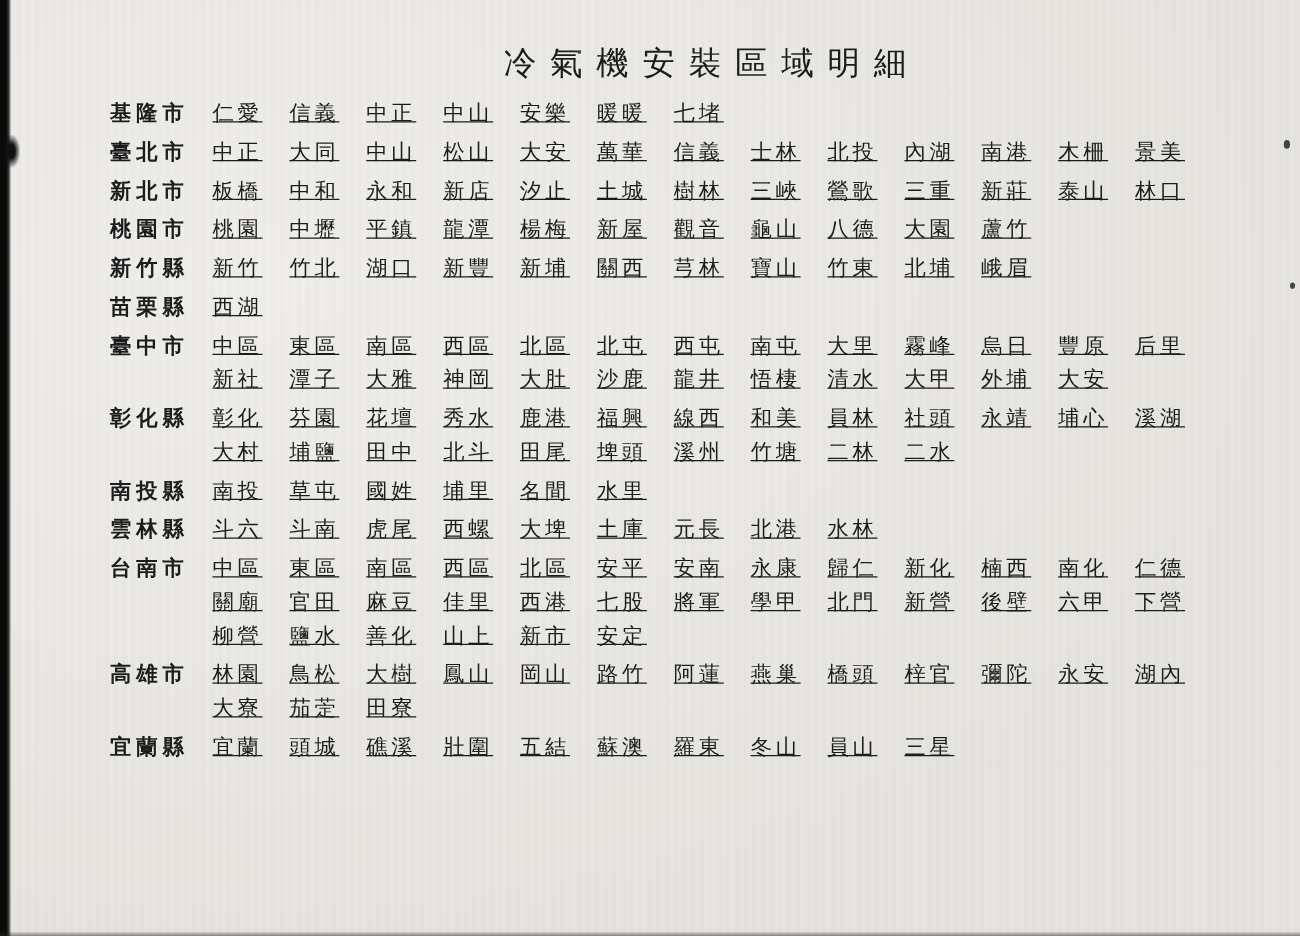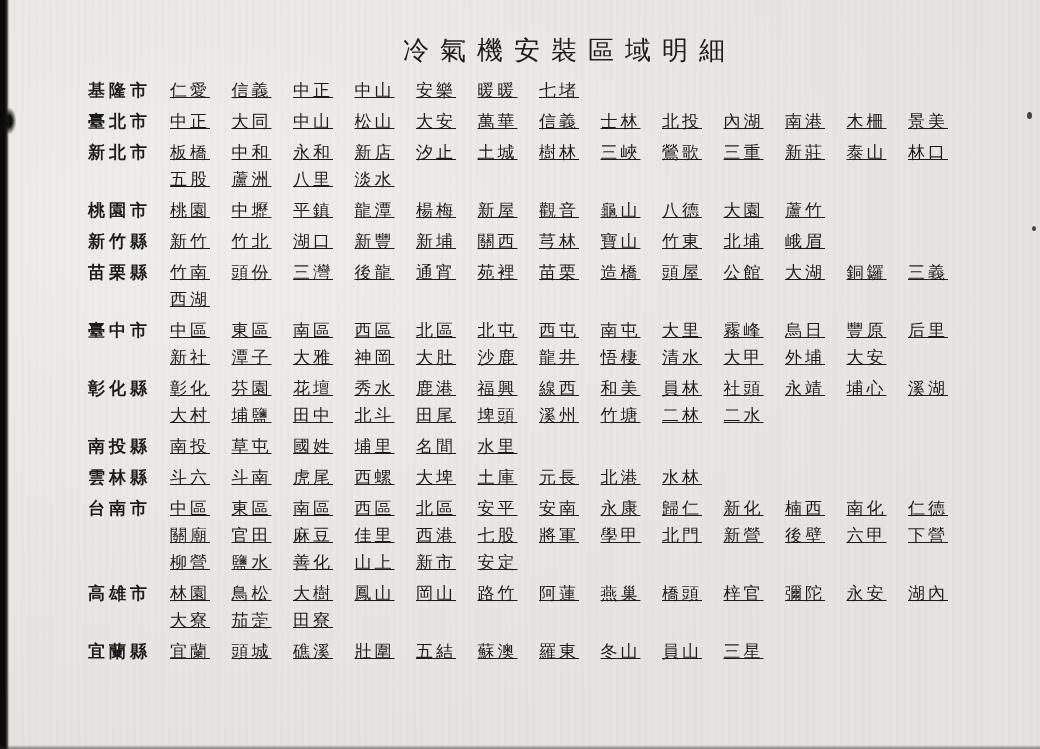--- a/index.html
+++ b/index.html
@@ -113,26 +113,20 @@
           <span class="cell">汐止</span>
           <span class="cell">土城</span>
           <span class="cell">樹林</span>
           <span class="cell">三峽</span>
           <span class="cell">鶯歌</span>
           <span class="cell">三重</span>
           <span class="cell">新莊</span>
           <span class="cell">泰山</span>
           <span class="cell">林口</span>
         </div>
-        <div class="line">
-          <span class="cell">五股</span>
-          <span class="cell">蘆洲</span>
-          <span class="cell">八里</span>
-          <span class="cell">淡水</span>
-        </div>
       </div>
     </div>
     <div class="group">
       <div class="region-label">桃園市</div>
       <div class="lines">
         <div class="line">
           <span class="cell">桃園</span>
           <span class="cell">中壢</span>
           <span class="cell">平鎮</span>
           <span class="cell">龍潭</span>
@@ -160,35 +154,20 @@
           <span class="cell">寶山</span>
           <span class="cell">竹東</span>
           <span class="cell">北埔</span>
           <span class="cell">峨眉</span>
         </div>
       </div>
     </div>
     <div class="group">
       <div class="region-label">苗栗縣</div>
       <div class="lines">
-        <div class="line">
-          <span class="cell">竹南</span>
-          <span class="cell">頭份</span>
-          <span class="cell">三灣</span>
-          <span class="cell">後龍</span>
-          <span class="cell">通宵</span>
-          <span class="cell">苑裡</span>
-          <span class="cell">苗栗</span>
-          <span class="cell">造橋</span>
-          <span class="cell">頭屋</span>
-          <span class="cell">公館</span>
-          <span class="cell">大湖</span>
-          <span class="cell">銅鑼</span>
-          <span class="cell">三義</span>
-        </div>
         <div class="line">
           <span class="cell">西湖</span>
         </div>
       </div>
     </div>
     <div class="group">
       <div class="region-label">臺中市</div>
       <div class="lines">
         <div class="line">
           <span class="cell">中區</span>

